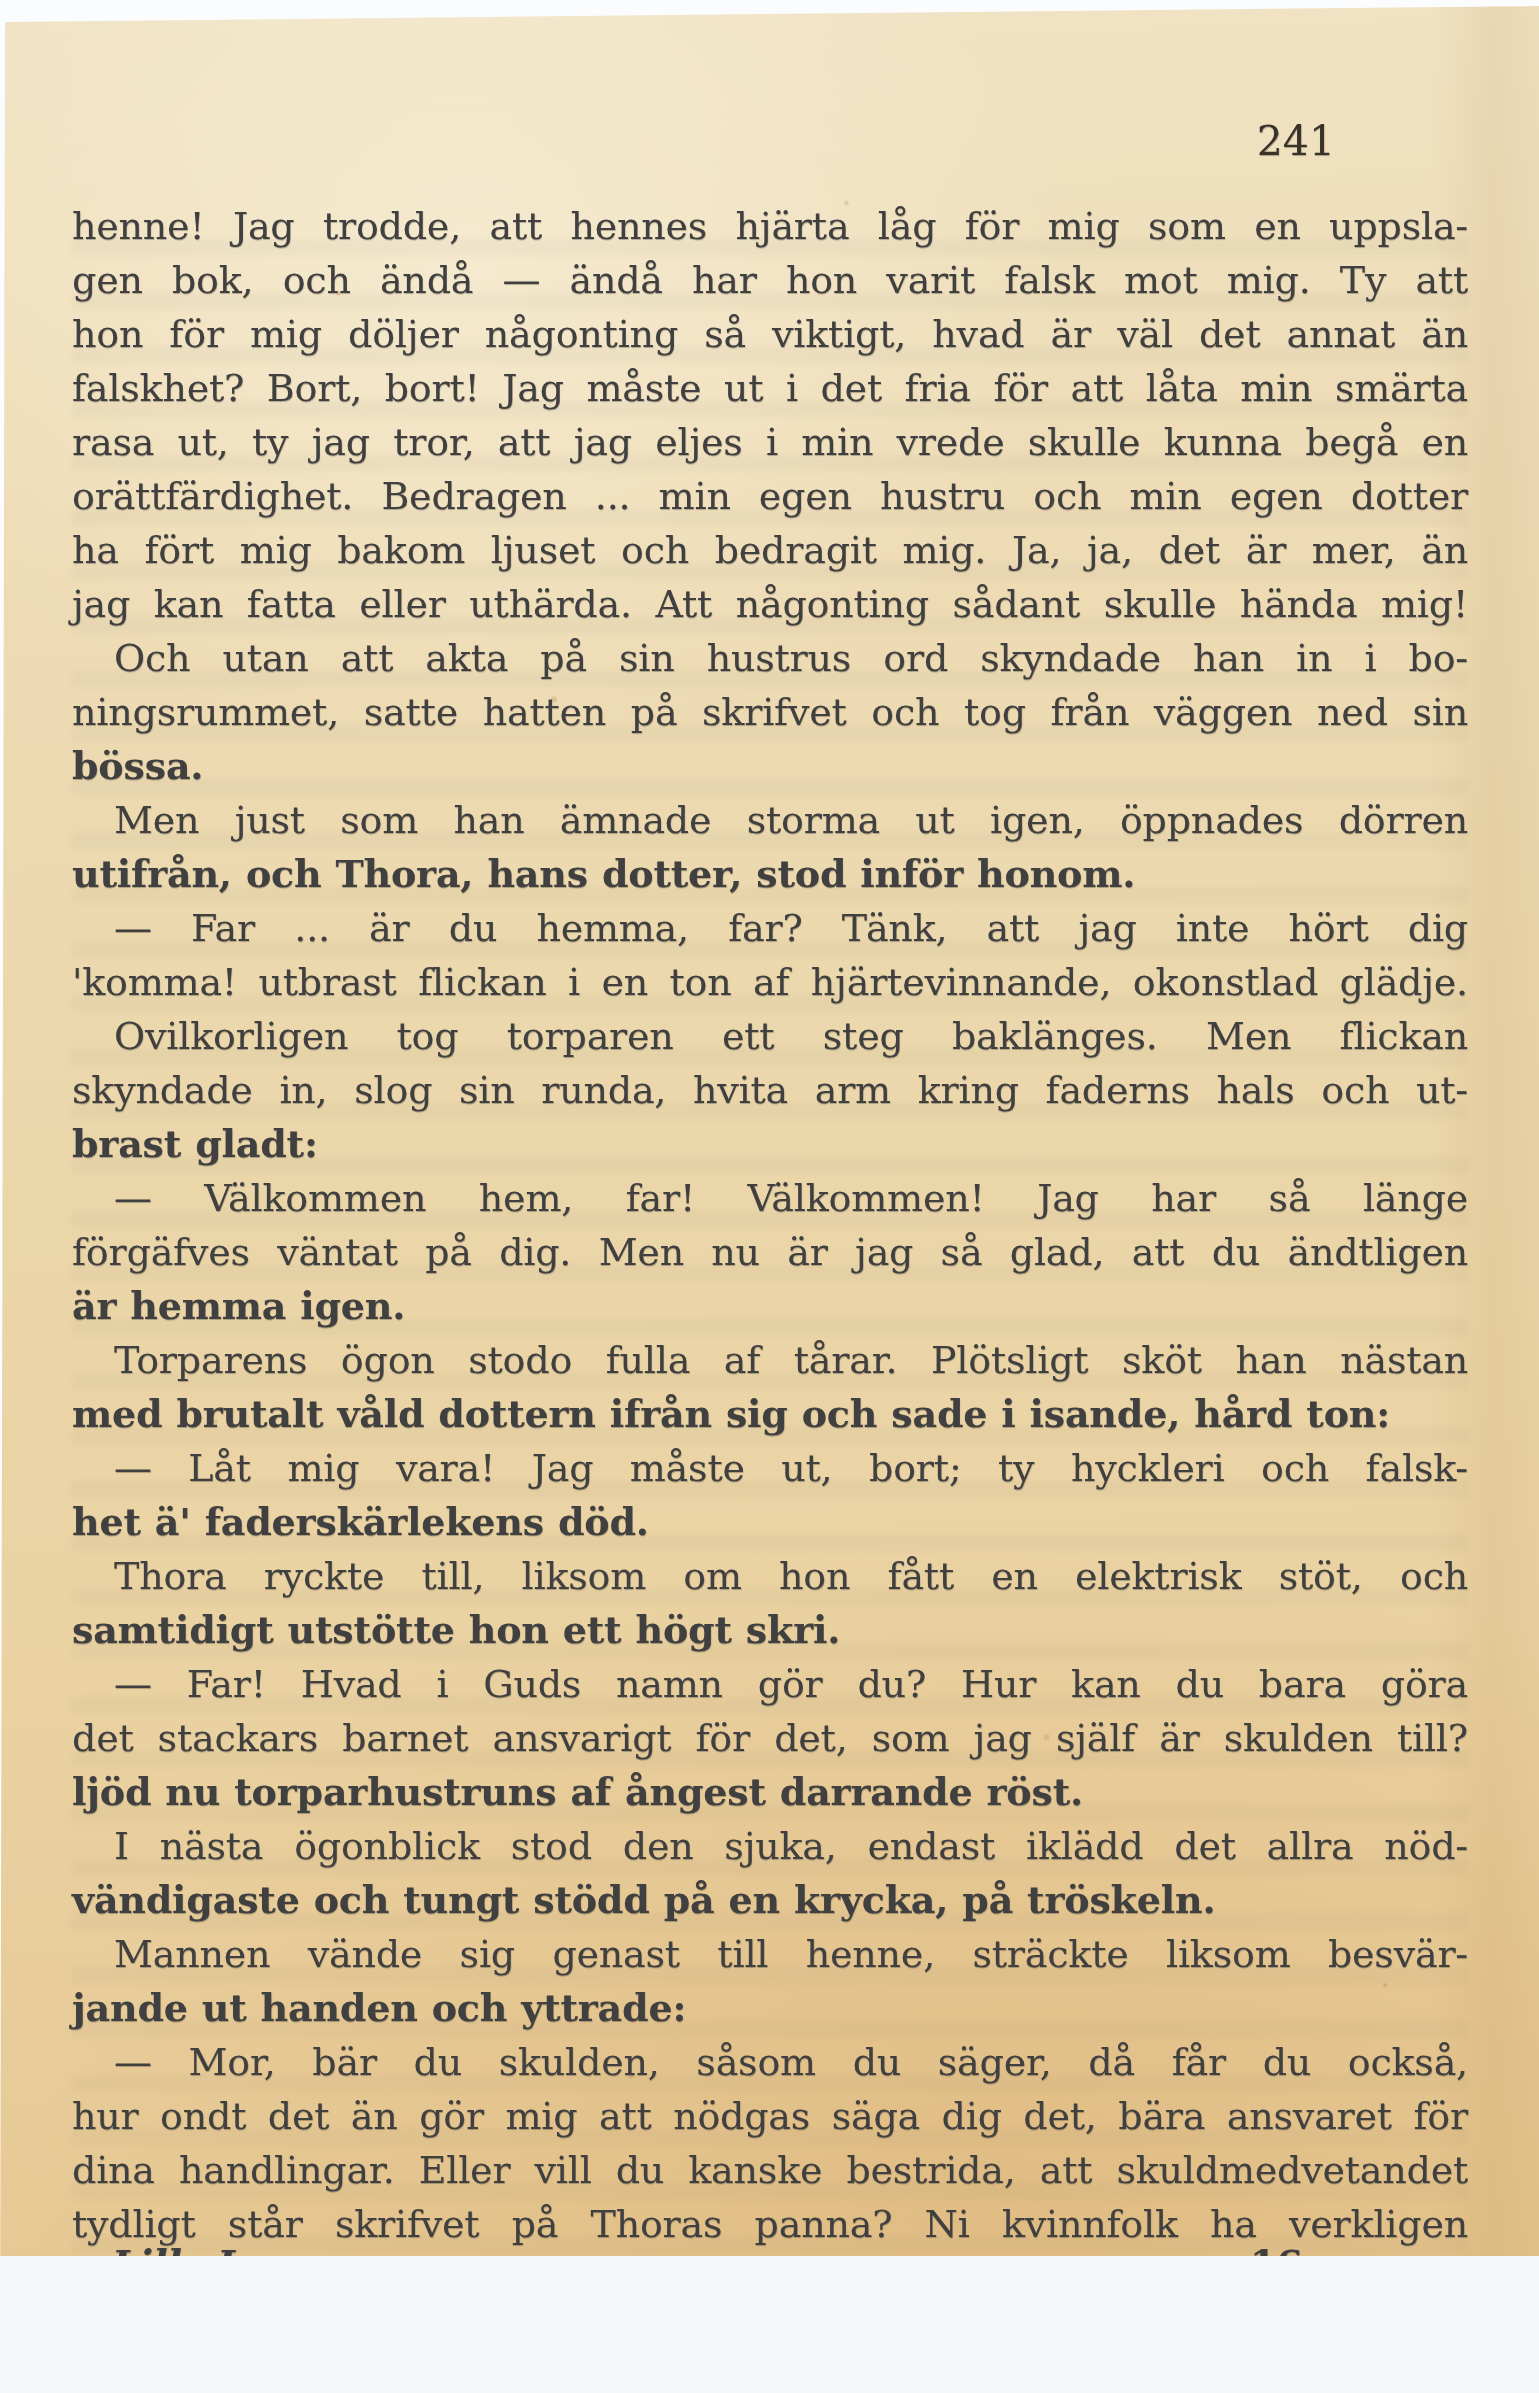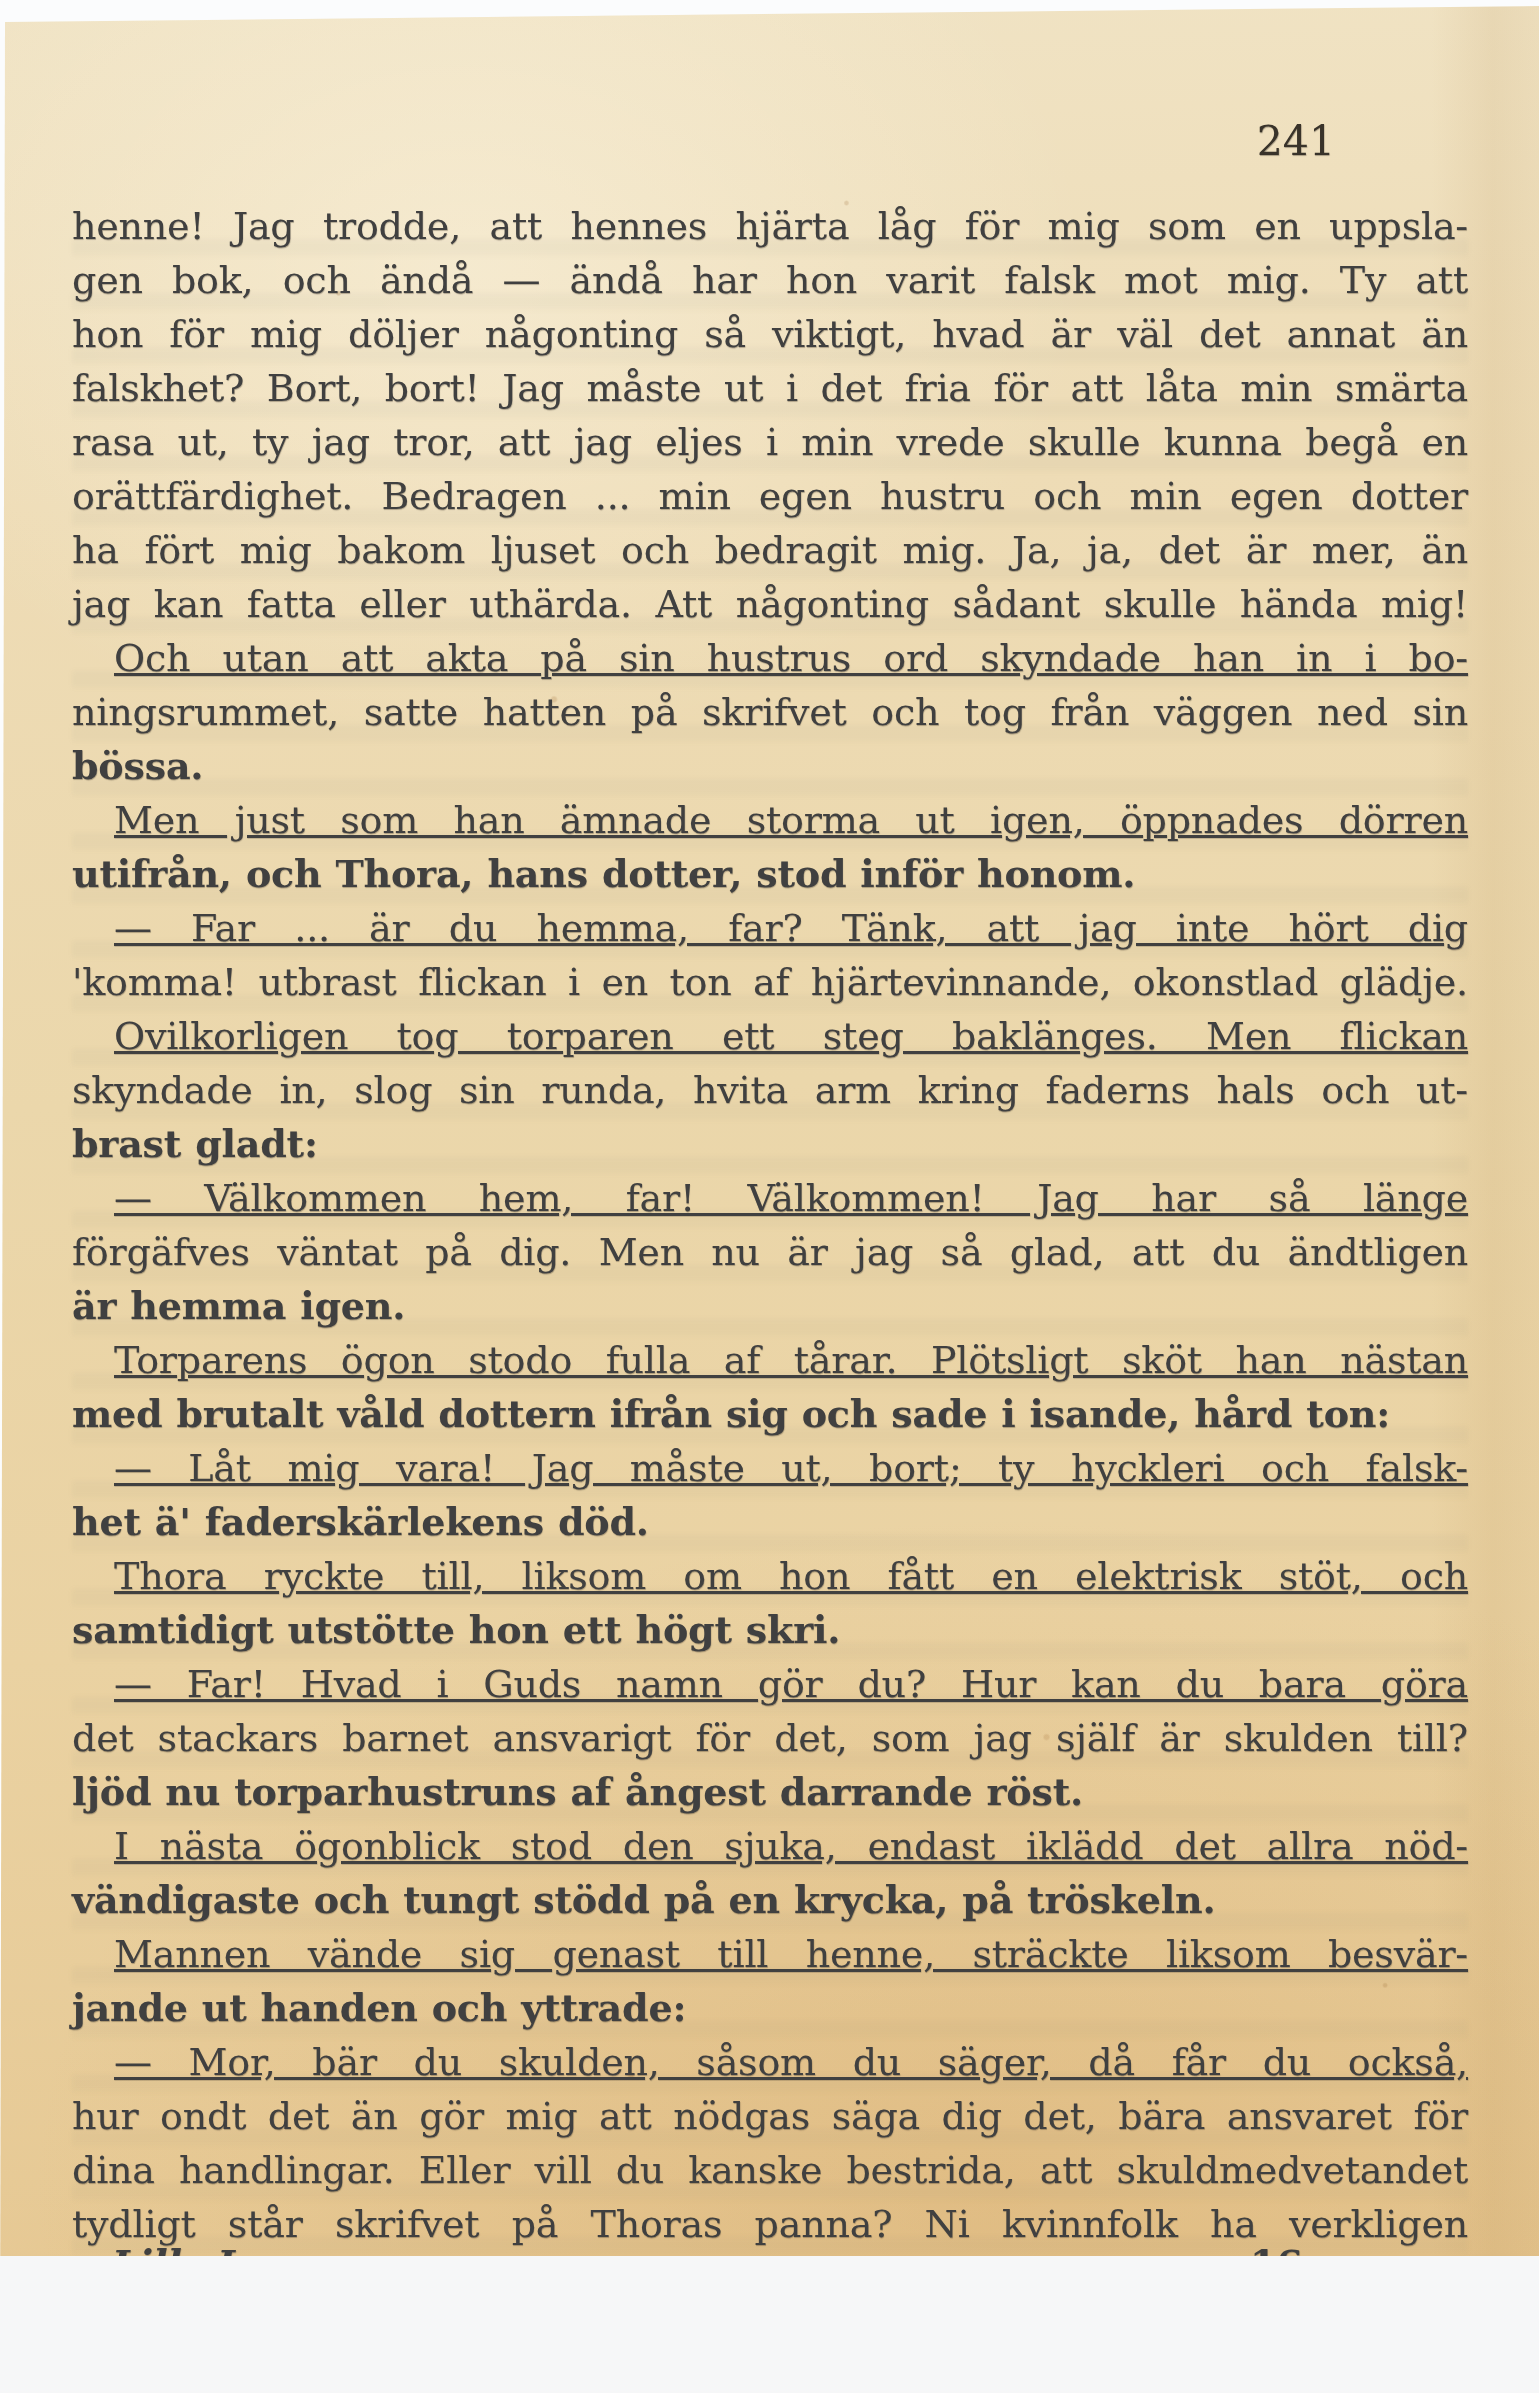--- a/index.html
+++ b/index.html
@@ -67,21 +67,21 @@
     color: #404040;
     text-shadow: 0.4px 0.6px 0.8px rgba(62,55,44,0.35);
   }
   .line {
     height: 54px;
     line-height: 54px;
     text-align: justify;
     text-align-last: justify;
   }
   .line.flush { text-align: left; text-align-last: left; font-weight: bold; }
-  .line.indent { text-indent: 42px; text-decoration: underline; }
+  .line.indent { text-indent: 42px; }
   .footer {
     position: absolute;
     top: 2241px; left: 72px;
     width: 1396px;
     height: 56px;
     font-size: 38px;
     color: #404040;
     text-shadow: 0.4px 0.6px 0.8px rgba(62,55,44,0.35);
     font-weight: bold;
   }

